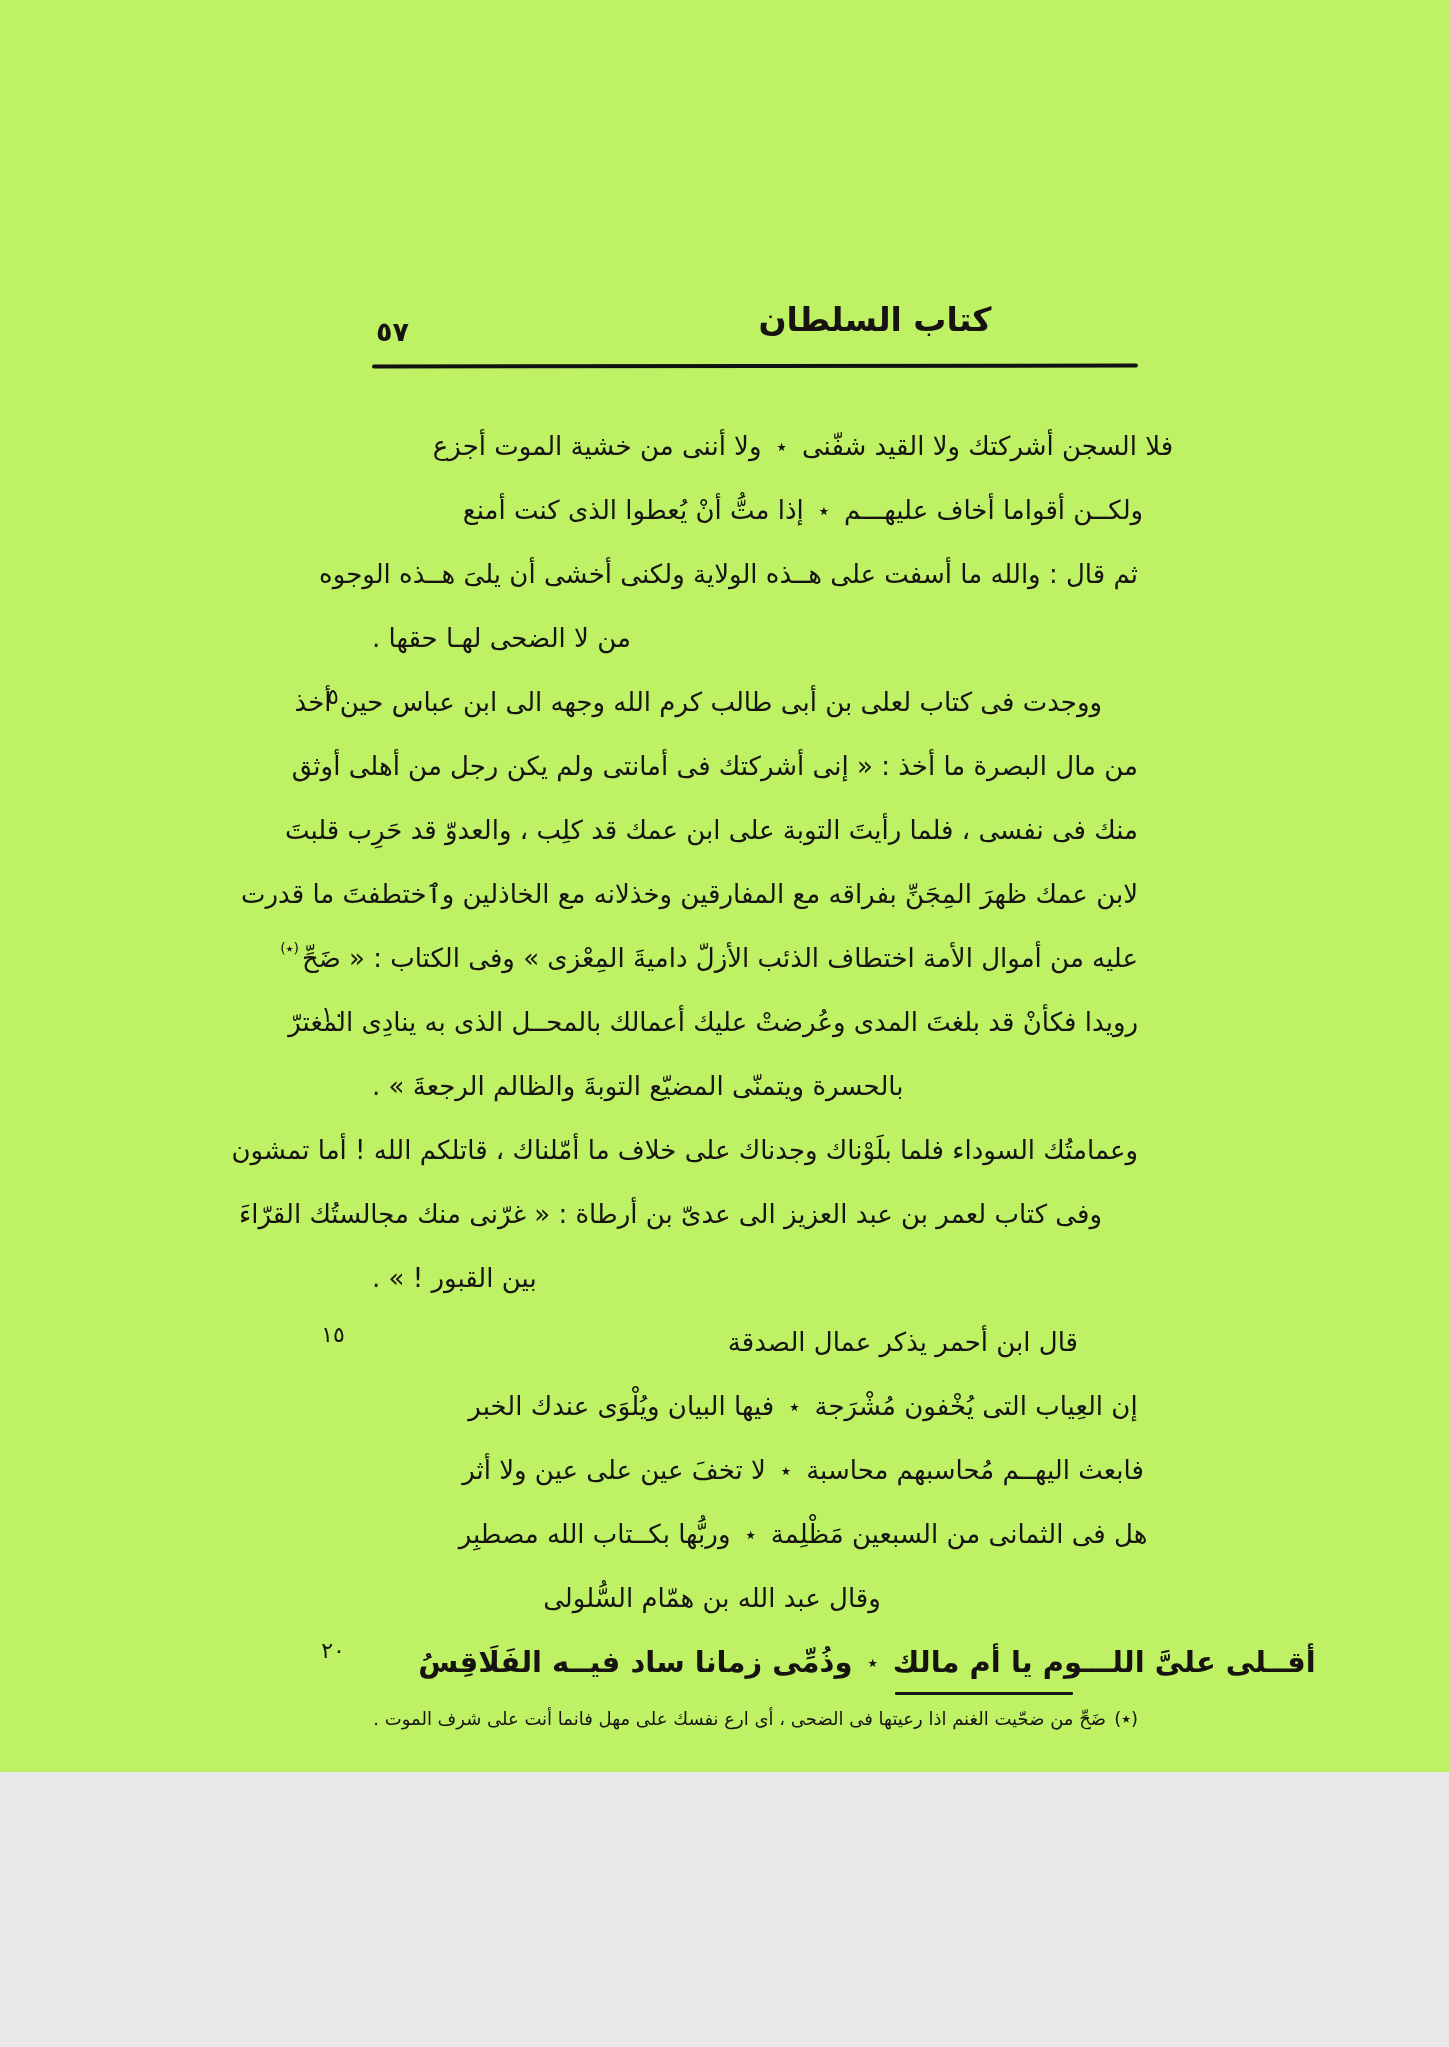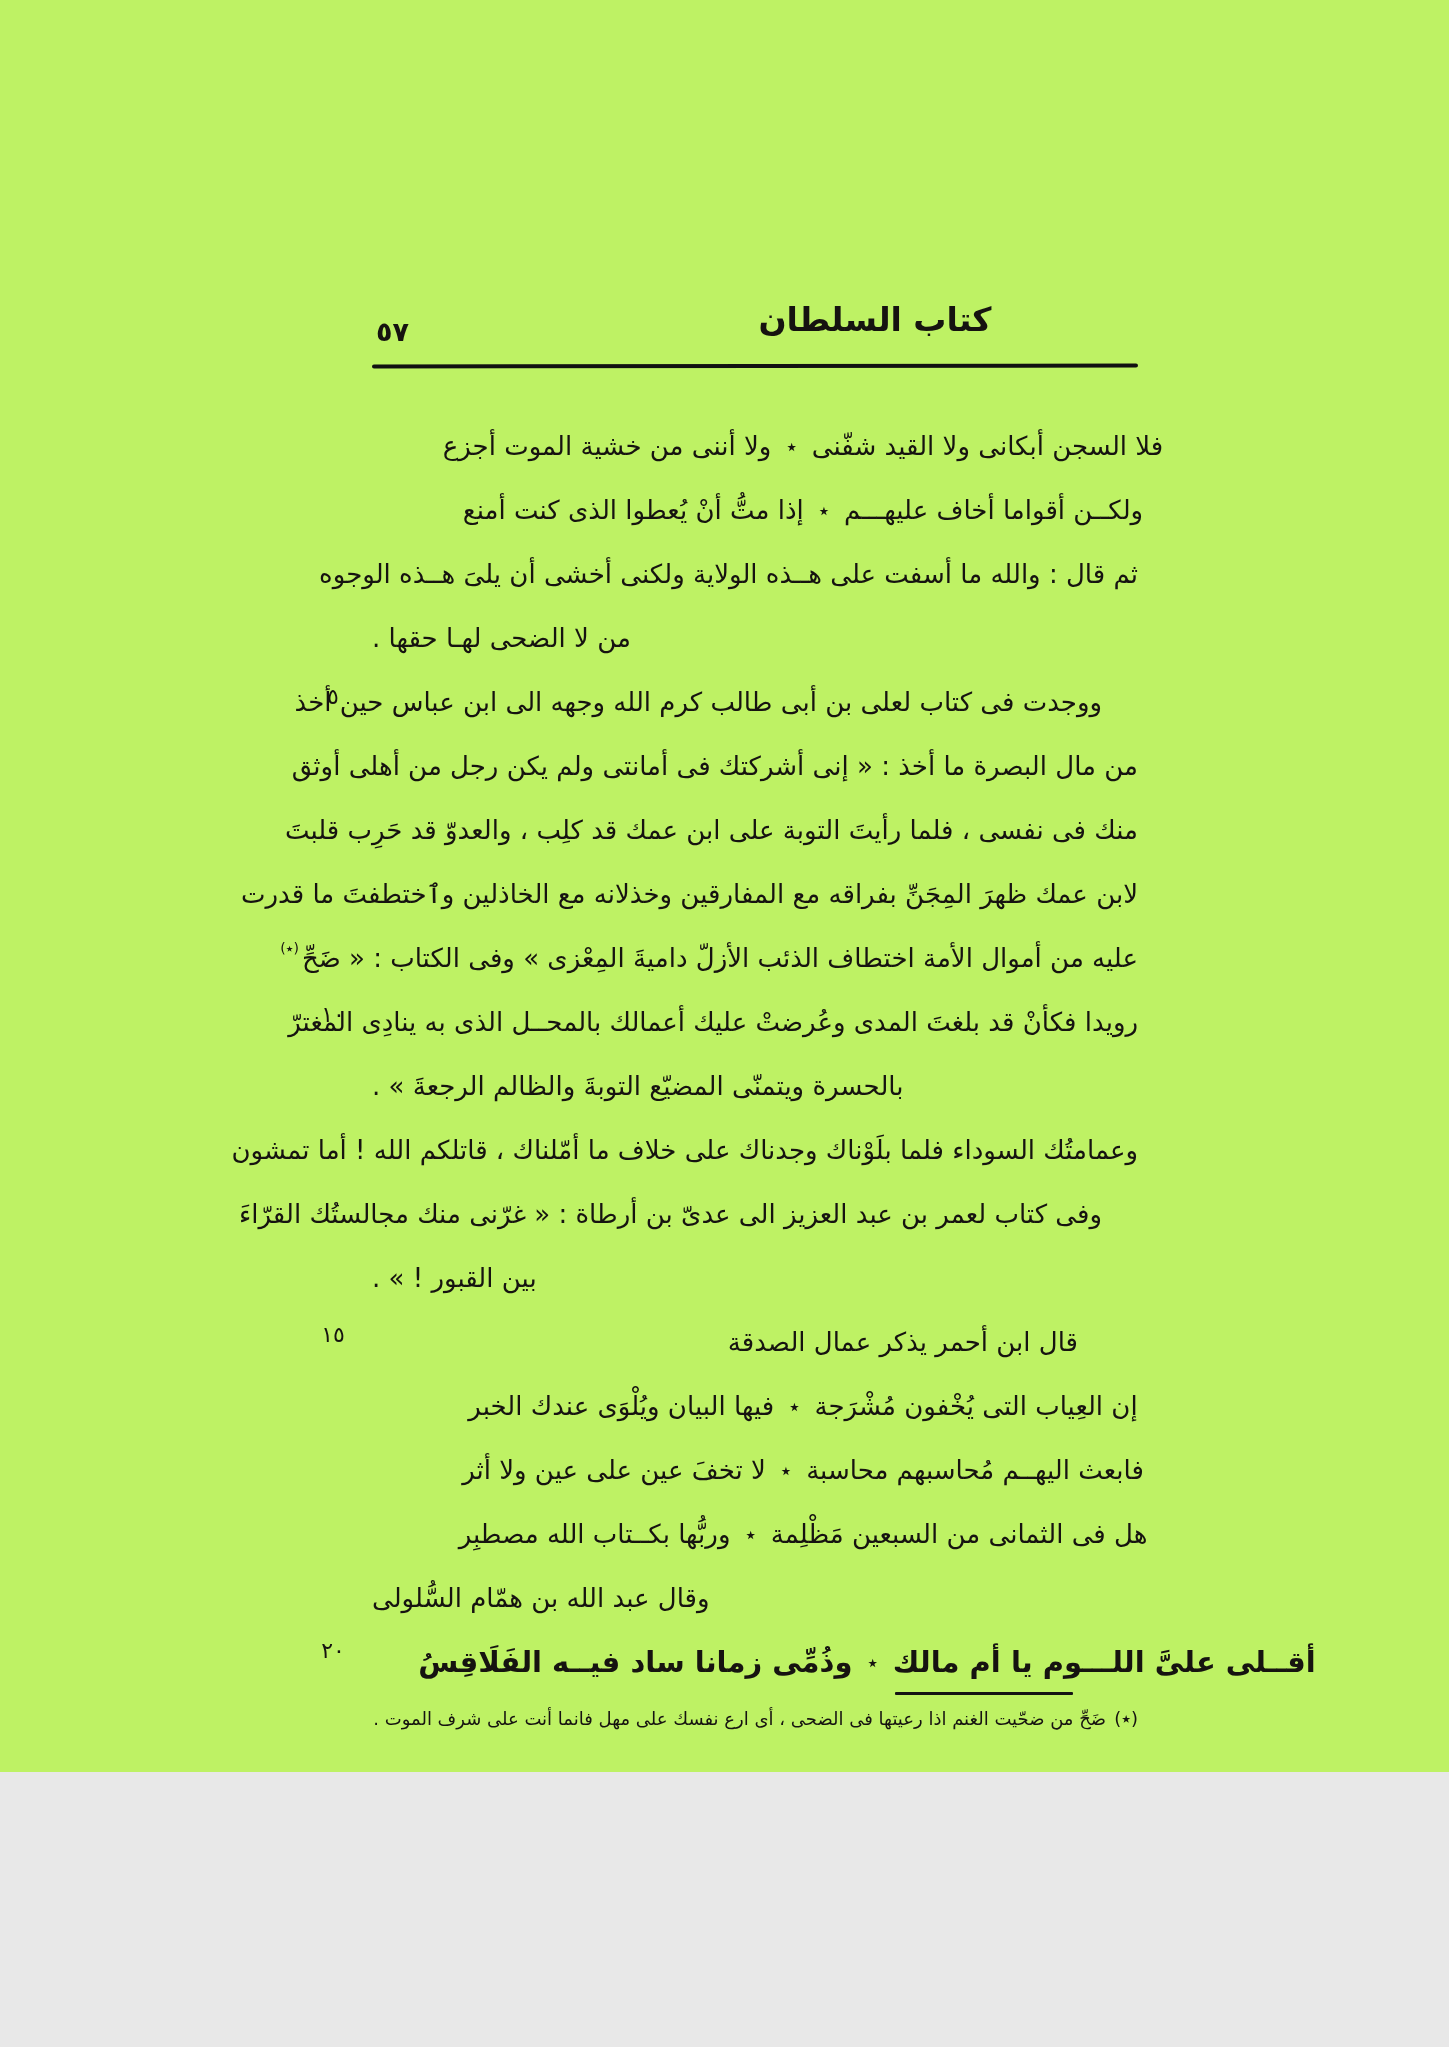--- a/index.html
+++ b/index.html
@@ -33,21 +33,21 @@
   .mn-0{top:684px}.mn-1{top:1002px}.mn-2{top:1322px}.mn-3{top:1638px}
   
   #body-text{
     position:absolute;left:372px;top:414px;width:766px;
     direction:rtl;
   }
   .line{height:64px;line-height:64px;font-size:26px;white-space:nowrap;}
   .t-prose{text-align:left;}
   .t-prose-indent{text-align:right;padding-right:36px;}
   .t-attr{text-align:right;padding-right:60px;}
-  .t-attr2{text-align:left;padding-right:86px;}
+  .t-attr2{text-align:center;padding-right:86px;}
   .t-verse,.t-verse-big{
     display:flex;justify-content:center;align-items:center;
     position:relative;left:48px;
   }
   .t-verse-big{left:112px;font-size:29px;font-weight:bold;}
   .star{margin:0 15px;font-size:19px;line-height:1;flex:0 0 auto;}
   .hemistich{flex:0 0 auto;}
   sup.fn-mark{font-size:14px;line-height:0;vertical-align:14px;margin-right:3px;}
   
   #footnote-rule{
@@ -71,21 +71,21 @@
 
   <div>
     <span class="mn mn-0">٥</span>
     <span class="mn mn-1">١٠</span>
     <span class="mn mn-2">١٥</span>
     <span class="mn mn-3">٢٠</span>
   </div>
 
   <div id="body-text">
       <div class="line t-verse ln-1">
-        <span class="hemistich">فلا السجن أبكانى ولا القيد شفّنى</span>
+        <span class="hemistich">فلا السجن أشركتك ولا القيد شفّنى</span>
         <span class="star">٭</span>
         <span class="hemistich">ولا أننى من خشية الموت أجزع</span>
       </div>
       <div class="line t-verse ln-2">
         <span class="hemistich">ولكــن أقواما أخاف عليهـــم</span>
         <span class="star">٭</span>
         <span class="hemistich">إذا متُّ أنْ يُعطوا الذى كنت أمنع</span>
       </div>
       <div class="line t-prose ln-3"><span class="ptext">ثم قال : والله ما أسفت على هــذه الولاية ولكنى أخشى أن يلىَ هــذه الوجوه</span></div>
       <div class="line t-prose ln-4"><span class="ptext">من لا الضحى لهـا حقها .</span></div>

